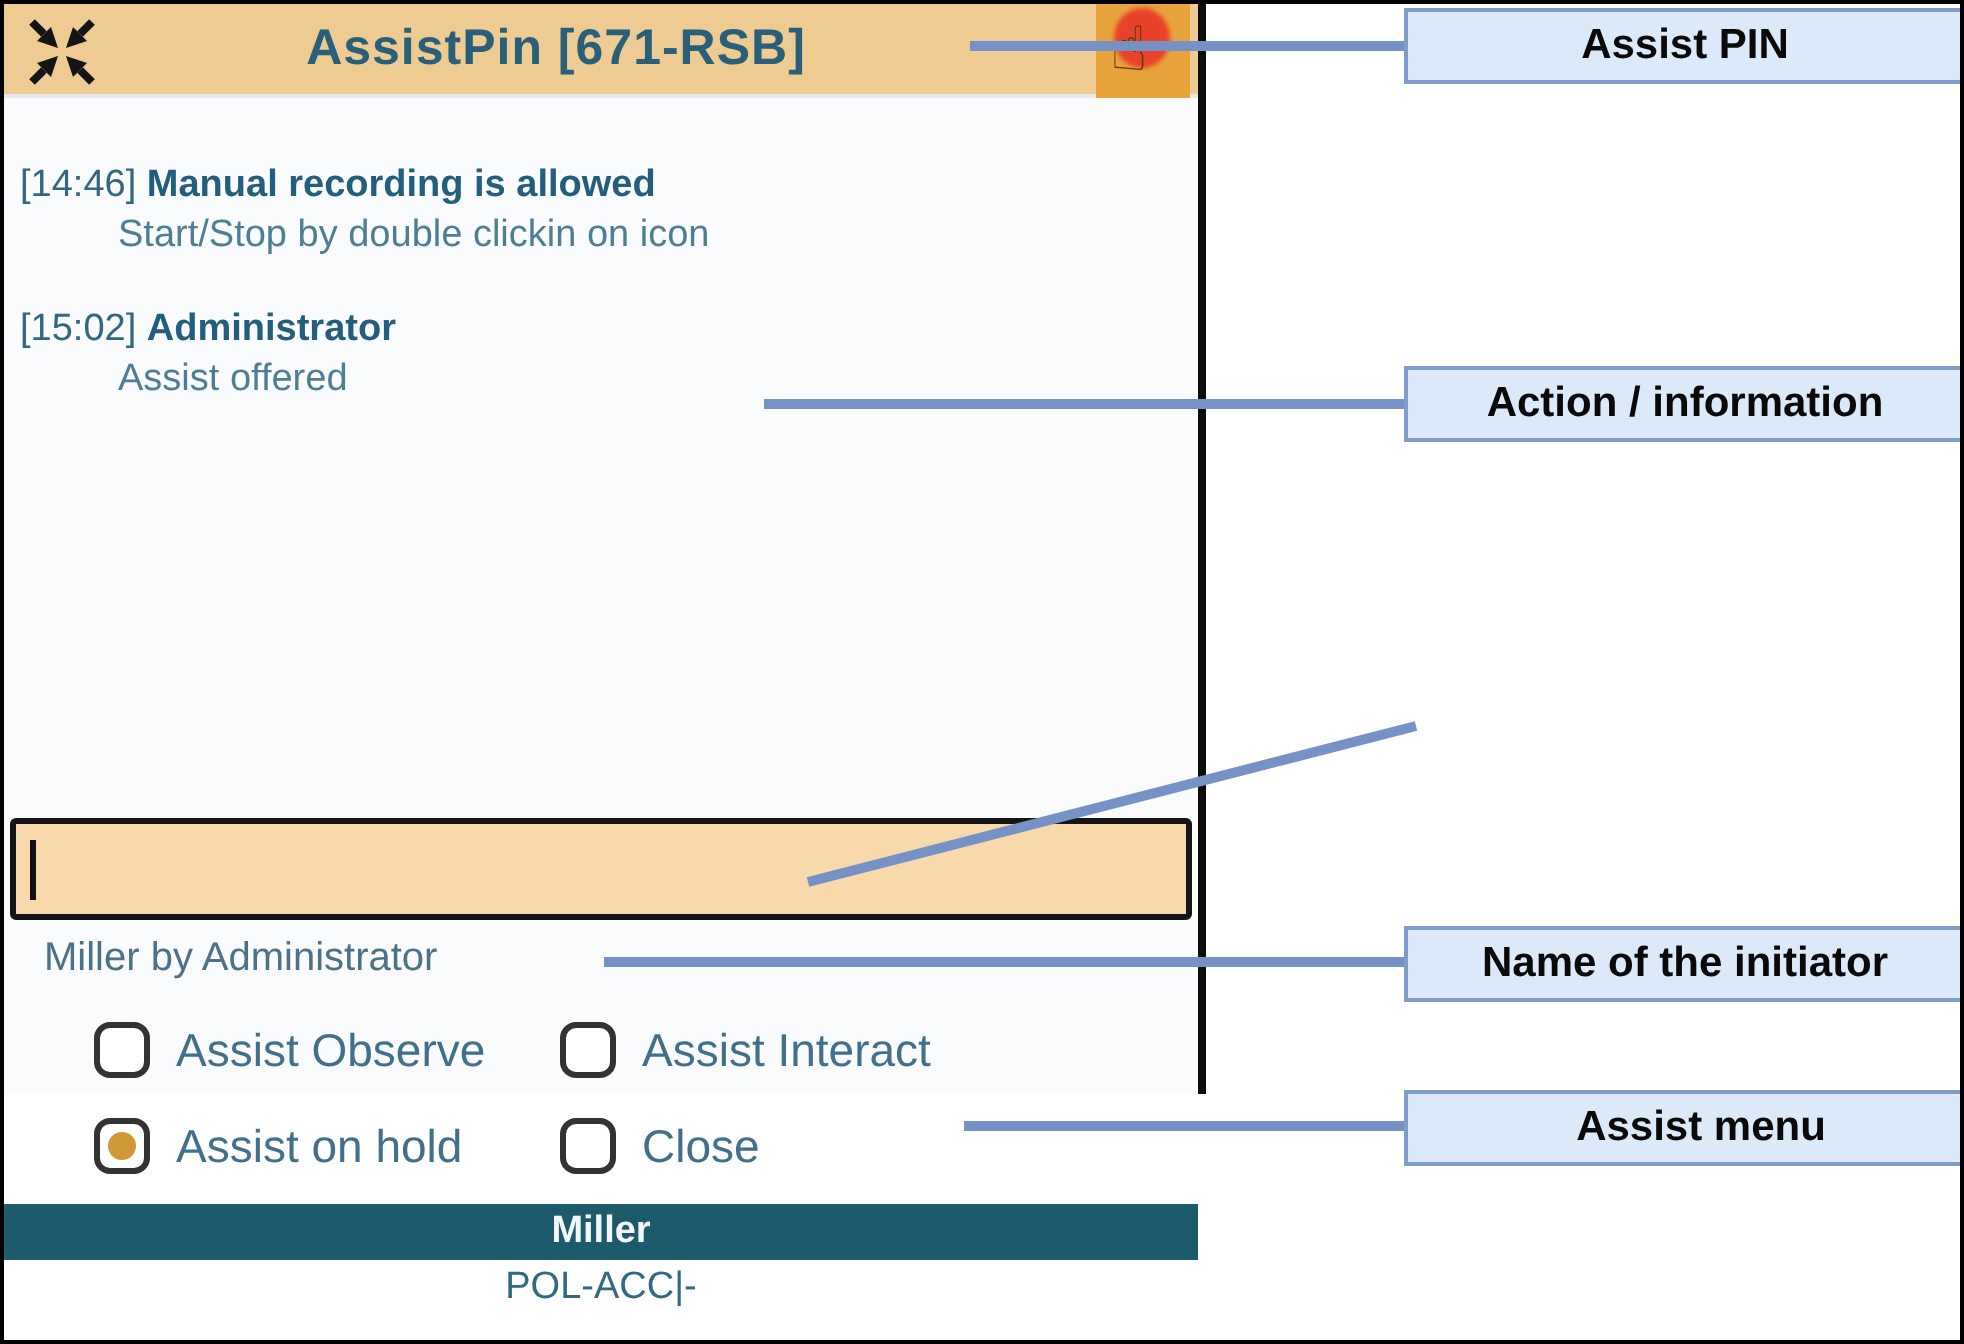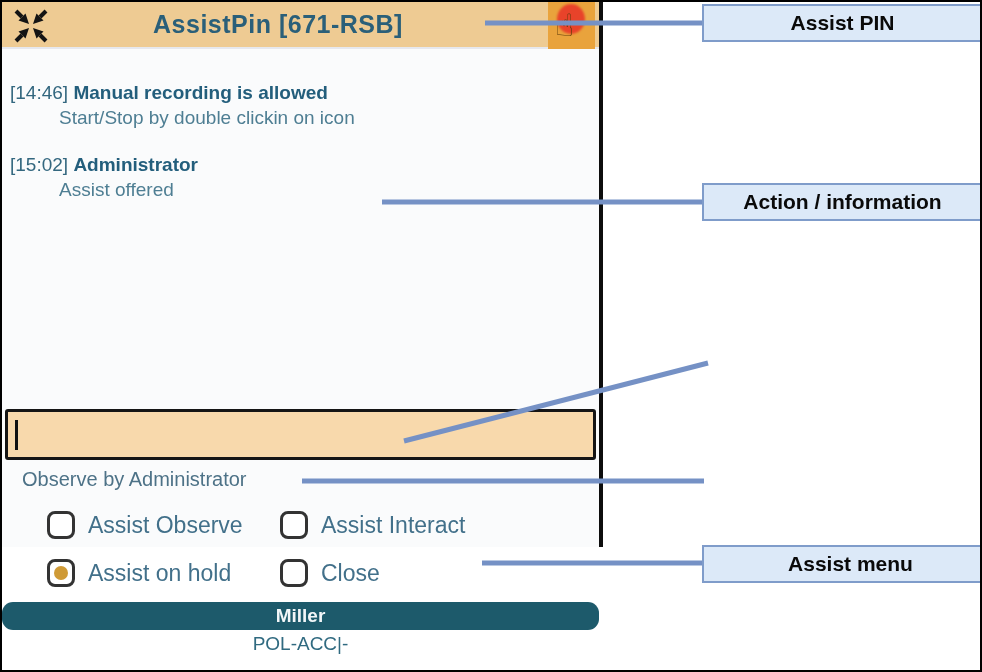--- a/index.html
+++ b/index.html
@@ -71,21 +71,21 @@
     border:3.5px solid #333333; border-radius:8px; position:relative; flex:none;
   }
   .option .box.checked::after {
     content:""; position:absolute; left:3.5px; top:3.5px;
     width:14px; height:14px; border-radius:50%; background:#cf9a36;
   }
   .option .olabel { margin-left:13px; font-size:23px; color:#42708a; }
 
   .footer-bar {
     position:absolute; left:0; top:600px; width:100%; height:28px;
-    background:#1d5a6b; text-align:center;border-radius:11px;
+    background:#1d5a6b; text-align:center;
   }
   .footer-bar span {
     font-size:19px; font-weight:bold; color:#f2f6f8; line-height:28px;
   }
   .footer-status {
     position:absolute; left:0; top:631px; width:100%; text-align:center;
     font-size:19px; color:#306a80;
   }
 
   
@@ -144,21 +144,21 @@
           <span class="mtitle">Administrator</span>
         </div>
         <div class="detail">Assist offered</div>
       </div>
     </div>
 
     <div class="remark-field">
       <span class="caret"></span>
     </div>
 
-    <div class="initiator">Observe by Administrator</div>
+    <div class="initiator">Miller by Administrator</div>
 
     <div class="option opt-0">
       <span class="box"></span>
       <span class="olabel">Assist Observe</span>
     </div>
     <div class="option opt-1">
       <span class="box"></span>
       <span class="olabel">Assist Interact</span>
     </div>
     <div class="option opt-2">
@@ -185,17 +185,20 @@
       <line x1="480" y1="561" x2="702" y2="561"></line>
     </g>
   </svg>
 
   <div class="callout co-0">
     <span>Assist PIN</span>
   </div>
   <div class="callout co-1">
     <span>Action / information</span>
   </div>
+  <div class="callout co-3">
+    <span>Name of the initiator</span>
+  </div>
   <div class="callout co-4">
     <span>Assist menu</span>
   </div>
 
 </div>
 
 </body></html>

